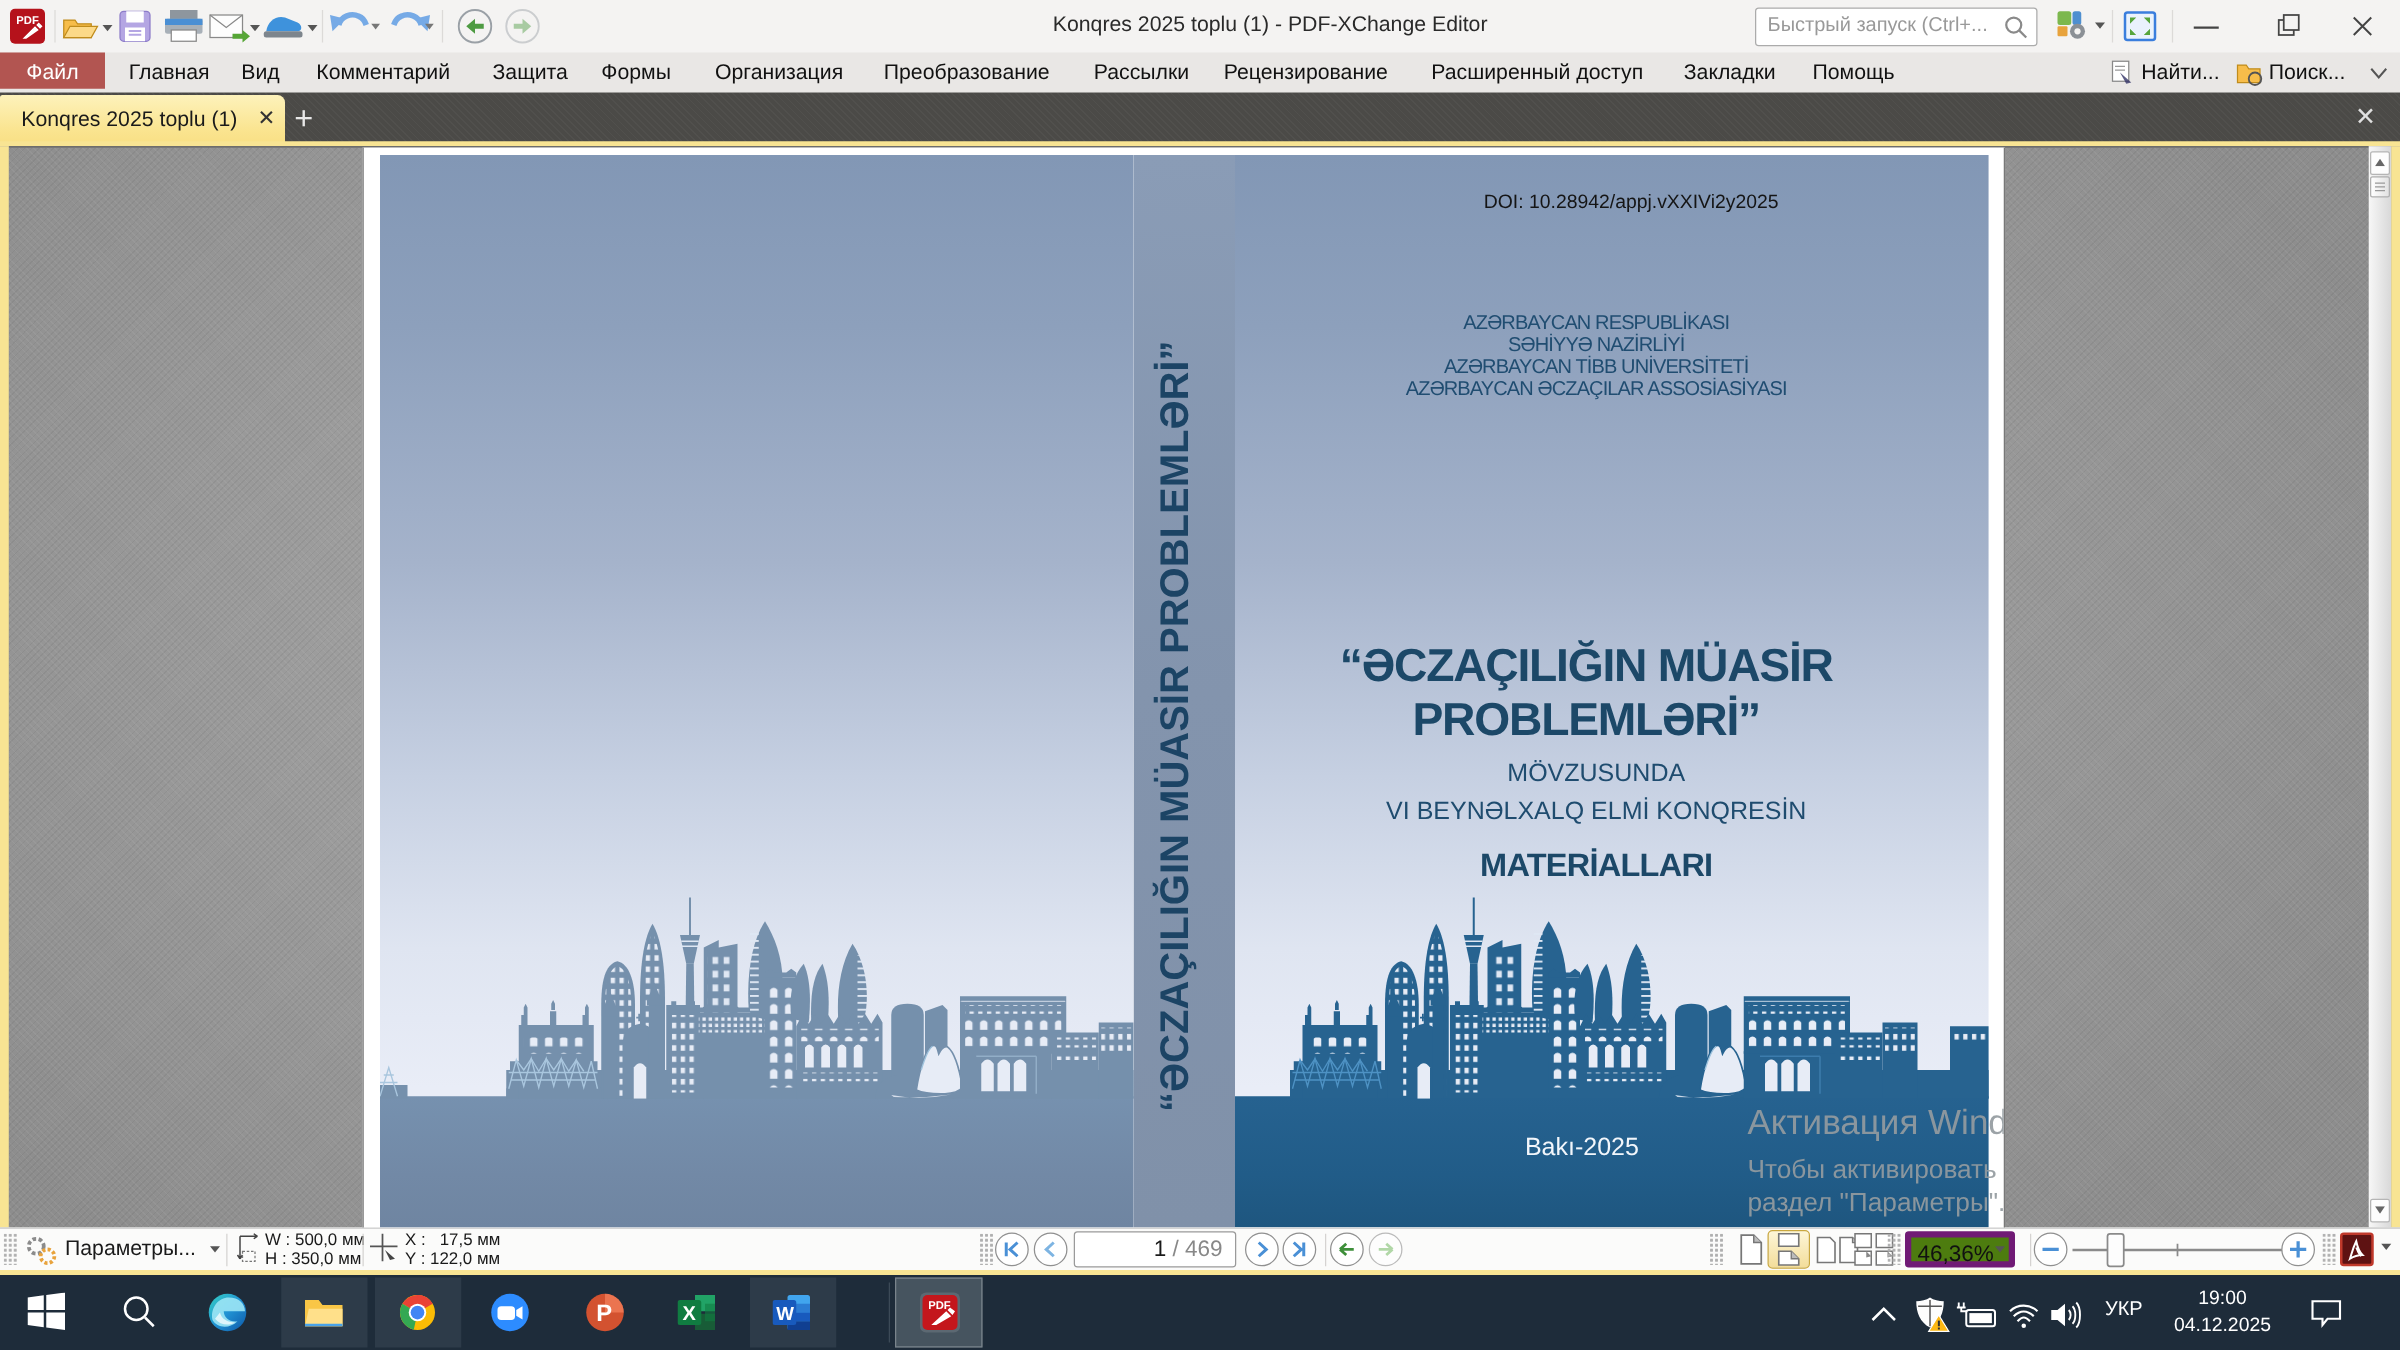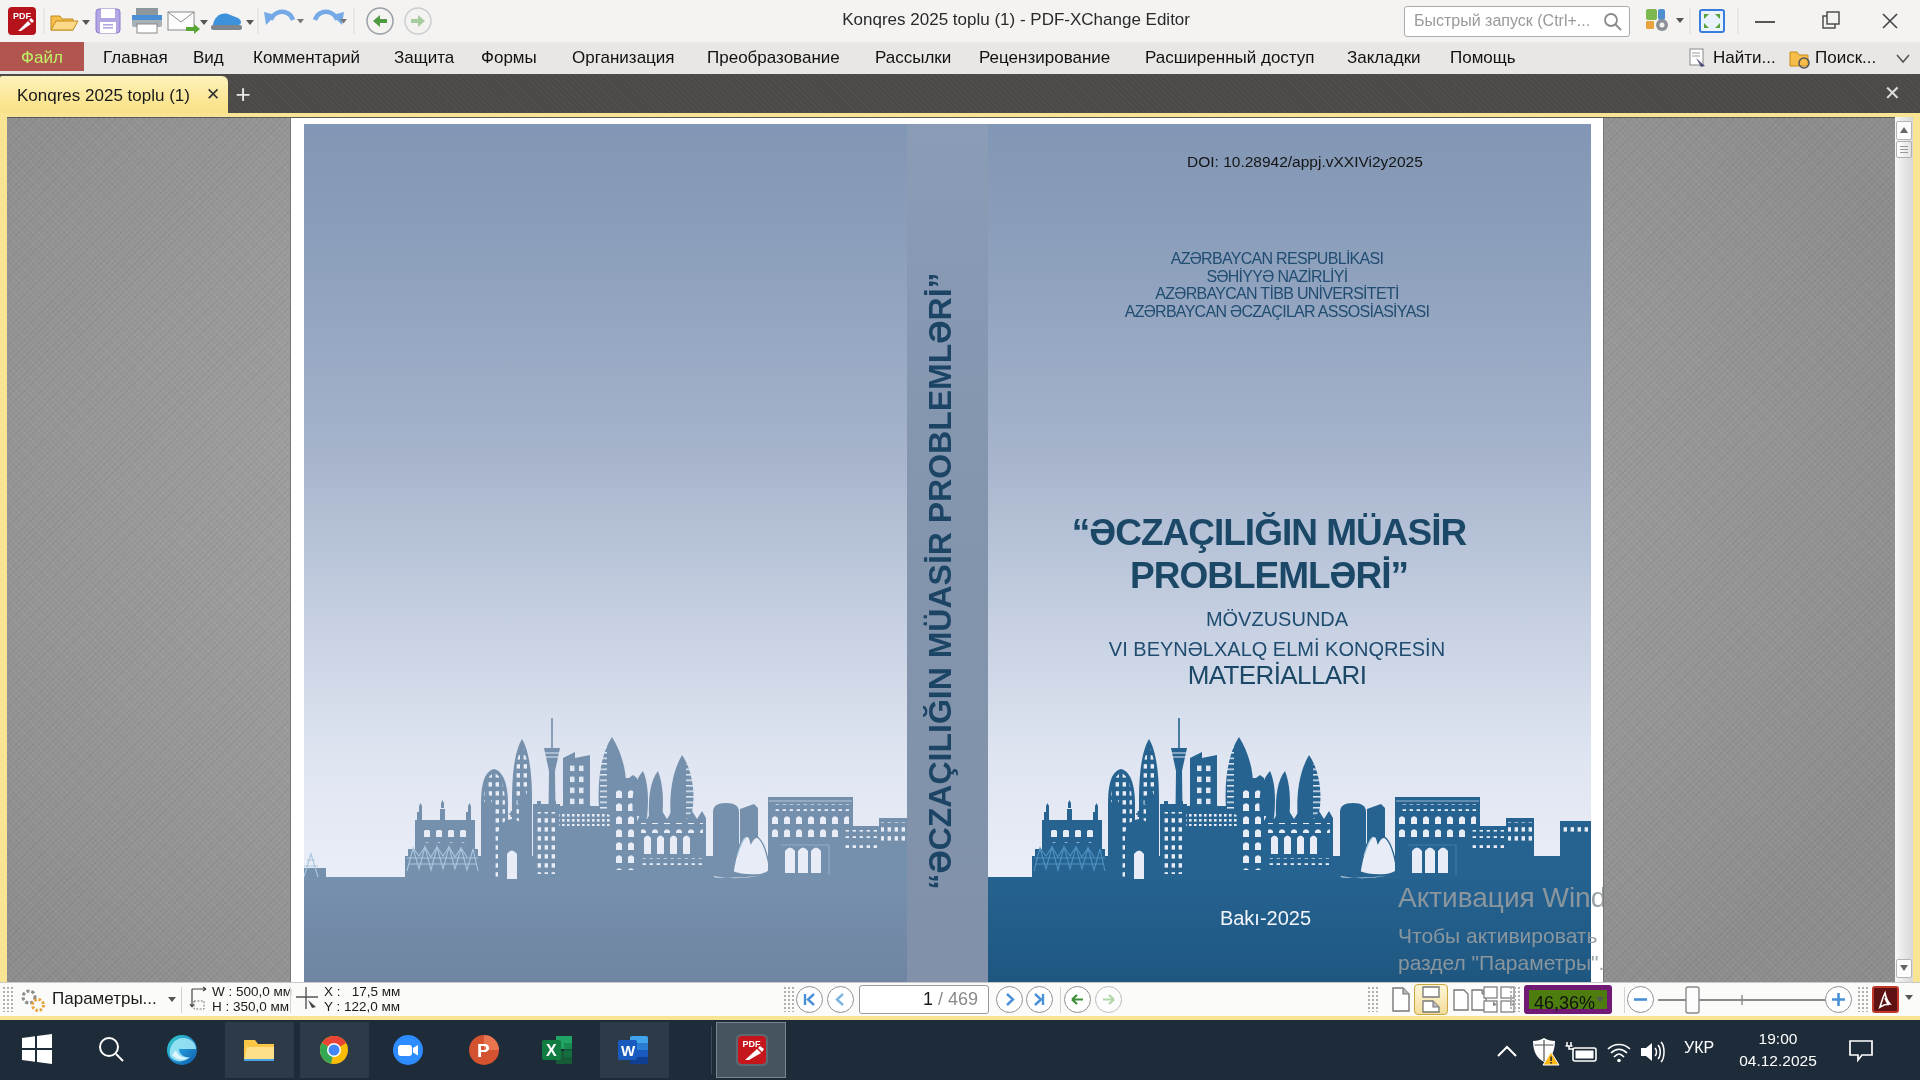--- a/index.html
+++ b/index.html
@@ -6,21 +6,21 @@
 html,body{width:1920px;height:1080px;overflow:hidden;font-family:"Liberation Sans",sans-serif}
 #app{position:relative;width:1920px;height:1080px;background:#f3f2f1}
 
 #titlebar{position:absolute;left:0;top:0;width:1920px;height:42px;background:#f4f3f2}
 #title{position:absolute;left:640px;top:10px;width:550px;text-align:right;font-size:17px;color:#2a2a2a}
 #qsearch{position:absolute;left:1404px;top:6px;width:226px;height:31px;border:1px solid #ababab;border-radius:3px;background:#fff}
 #qsearch span{position:absolute;left:9px;top:5px;font-size:16px;color:#999}
 
 #menubar{position:absolute;left:0;top:42px;width:1920px;height:32px;background:#e9e7e5}
 #menubar .mi{position:absolute;top:0;height:32px;line-height:31px;font-size:17px;color:#111;white-space:nowrap}
-#mfile{position:absolute;left:0;top:0;width:84px;height:29px;background:#b25551;color:#bef264;font-size:17px;text-align:center;line-height:31px}
+#mfile{position:absolute;left:0;top:0;width:84px;height:29px;background:#b25551;color:#ffffff;font-size:17px;text-align:center;line-height:31px}
 
 #tabstrip{position:absolute;left:0;top:74px;width:1920px;height:43px;background:#4b4a47;background-image:repeating-linear-gradient(45deg,rgba(255,255,255,.03) 0 1px,transparent 1px 4px)}
 #tab1{position:absolute;left:0;top:2px;width:228px;height:41px;background:linear-gradient(180deg,#fdf2bb 0%,#fae48f 70%,#f8df83 100%);border-radius:2px 6px 0 0}
 #tab1 span{position:absolute;left:17px;top:10px;font-size:17px;color:#1a1a1a}
 #tabx{position:absolute;left:206px;top:8px;font-size:17px;color:#333}
 #tabplus{position:absolute;left:232px;top:10px;width:22px;height:22px;color:#e8e8e8;font-size:26px;line-height:20px;text-align:center;font-weight:300}
 #stripx{position:absolute;left:1884px;top:7px;font-size:20px;color:#e0e0e0}
 
 #docwrap{position:absolute;left:0;top:117px;width:1920px;height:865px;background:#9c9c9c}
 #yellowtop{position:absolute;left:0;top:113px;width:1920px;height:4px;background:#f8e493}
@@ -48,21 +48,21 @@
 .sky{position:absolute;left:0;bottom:103px;width:603px;height:171px;display:block}
 
 #spinetxt{position:absolute;left:41%;top:457px;transform:translate(-50%,-50%) rotate(-90deg);white-space:nowrap;font-size:32px;font-weight:bold;color:#1c4465}
 
 .ftxt{position:absolute;left:0;width:578px;text-align:center;color:#204d71}
 #doi{position:absolute;right:4px;top:29px;font-size:15.5px;color:#151515;text-align:left;width:400px}
 #blk1{top:126px;font-size:16px;line-height:17.5px;letter-spacing:-.7px}
 #blk2{top:312px;font-size:16.5px;line-height:19px;letter-spacing:-.6px;color:#204d71}
 #titl{left:-8px;top:387px;font-size:37px;line-height:43px;font-weight:bold;color:#1c4868;letter-spacing:-1px}
 #mvz{top:480px;font-size:20px;line-height:30px;color:#1f4c6f}
-#mat{top:536px;font-size:26px;font-weight:normal;color:#1c4868;letter-spacing:-.6px}
+#mat{top:553px;font-size:26px;font-weight:bold;color:#1c4868;letter-spacing:-.6px}
 #baki{position:absolute;left:0;top:783px;width:555px;text-align:center;color:#f2f6fb;font-size:20px}
 
 #wm{position:absolute;left:1107px;top:764px;width:210px;color:rgba(148,155,160,.92);z-index:3}
 #wm .l1{font-size:28px;line-height:31px;white-space:nowrap}
 #wm .l2{margin-top:9px;font-size:21px;line-height:27px;white-space:nowrap}
 
 #statusbar{position:absolute;left:0;top:982px;width:1920px;height:34px;background:#fbfbfa;border-top:1px solid #c8c8c8;font-size:13.5px;color:#1a1a1a}
 #ybottom{position:absolute;left:0;top:1016px;width:1920px;height:4px;background:#f8e493}
 .grip{position:absolute;top:4px;width:11px;height:25px;background-image:radial-gradient(circle at 1.2px 1.2px,#b0b0b0 1.1px,transparent 1.3px);background-size:4px 4px}
 .ssep{position:absolute;top:4px;width:1px;height:26px;background:#d5d3d1}

